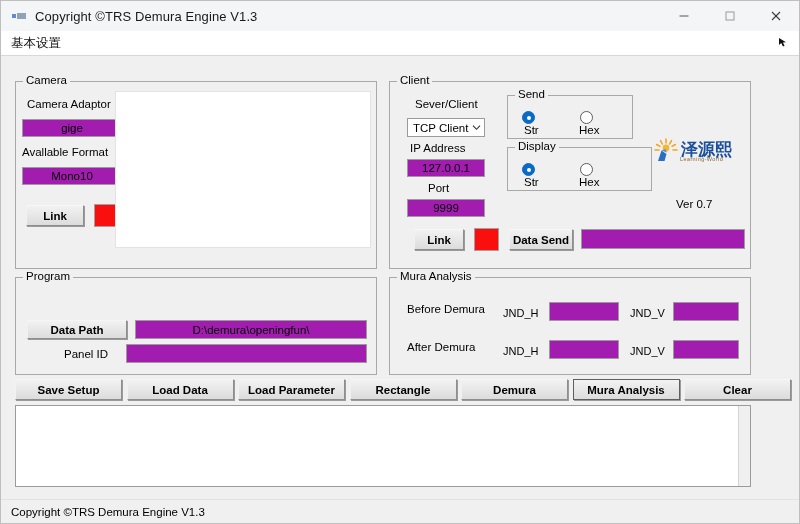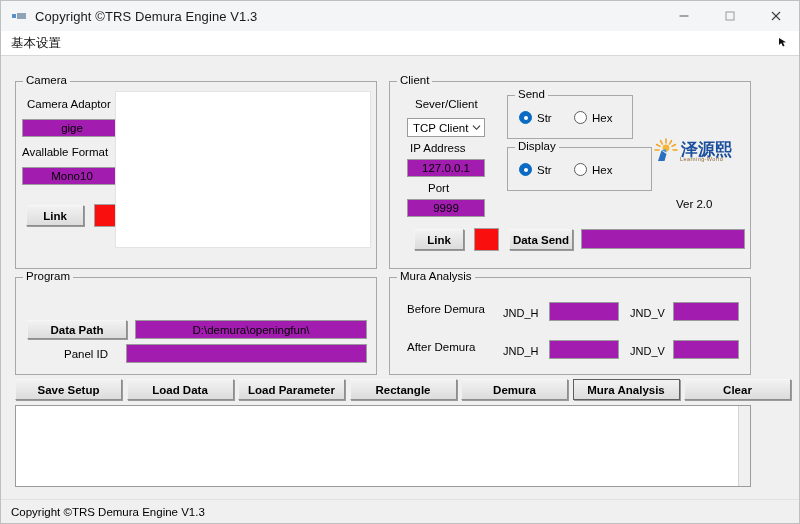--- a/index.html
+++ b/index.html
@@ -120,21 +120,21 @@
     color:#333;
   }
 
   
   .lamp{
     position:absolute;box-sizing:border-box;
     border:1px solid #a0a0a0;
   }
 
   
-  .radio{position:absolute;display:flex;align-items:center;white-space:nowrap;}
+  .radio{position:absolute;display:flex;align-items:center;white-space:nowrap;flex-direction:column;}
   .radio .dot{
     width:13px;height:13px;border-radius:50%;
     border:1px solid #5c5c5c;background:#fff;
     box-sizing:border-box;position:relative;flex:0 0 auto;
   }
   .radio.on .dot{
     background:#0a6ac4;border:1px solid #0a6ac4;
   }
   .radio.on .dot:after{
     content:"";position:absolute;left:3.5px;top:3.5px;
@@ -299,21 +299,21 @@
               <line x1="20" y1="13" x2="24" y2="13"></line>
             </g>
             <circle cx="13" cy="11" r="3.4" fill="#f5b731"></circle>
             <path d="M5 24 L8.5 13.5 L13.5 17 L11.5 24 Z" fill="#2a6fc0"></path>
             <path d="M8.5 13.5 L12.5 12 L13.8 15.5 Z" fill="#4f94d6"></path>
           </svg>
         </div>
         <div class="cn" style="color: rgb(27, 79, 156);">泽源熙</div>
         <div class="sub">Learning-World</div>
       </div>
-      <div class="verlbl" style="left:286px;top:116px;">Ver 2.0</div>
+      <div class="verlbl" style="left:286px;top:116px;">Ver 0.7</div>
     </div>
 
     <div class="group" style="left:14px;top:220px;width:362px;height:98px;">
       <div class="legend">Program</div>
 
 
       <div class="btn" style="left:11px;top:42px;width:100px;height:19px;">Data Path</div>
       <div class="field" style="left:119px;top:42px;width:232px;height:19px;">D:\demura\openingfun\</div>
 
       <div class="lbl" style="left:48px;top:70px;">Panel ID</div>

